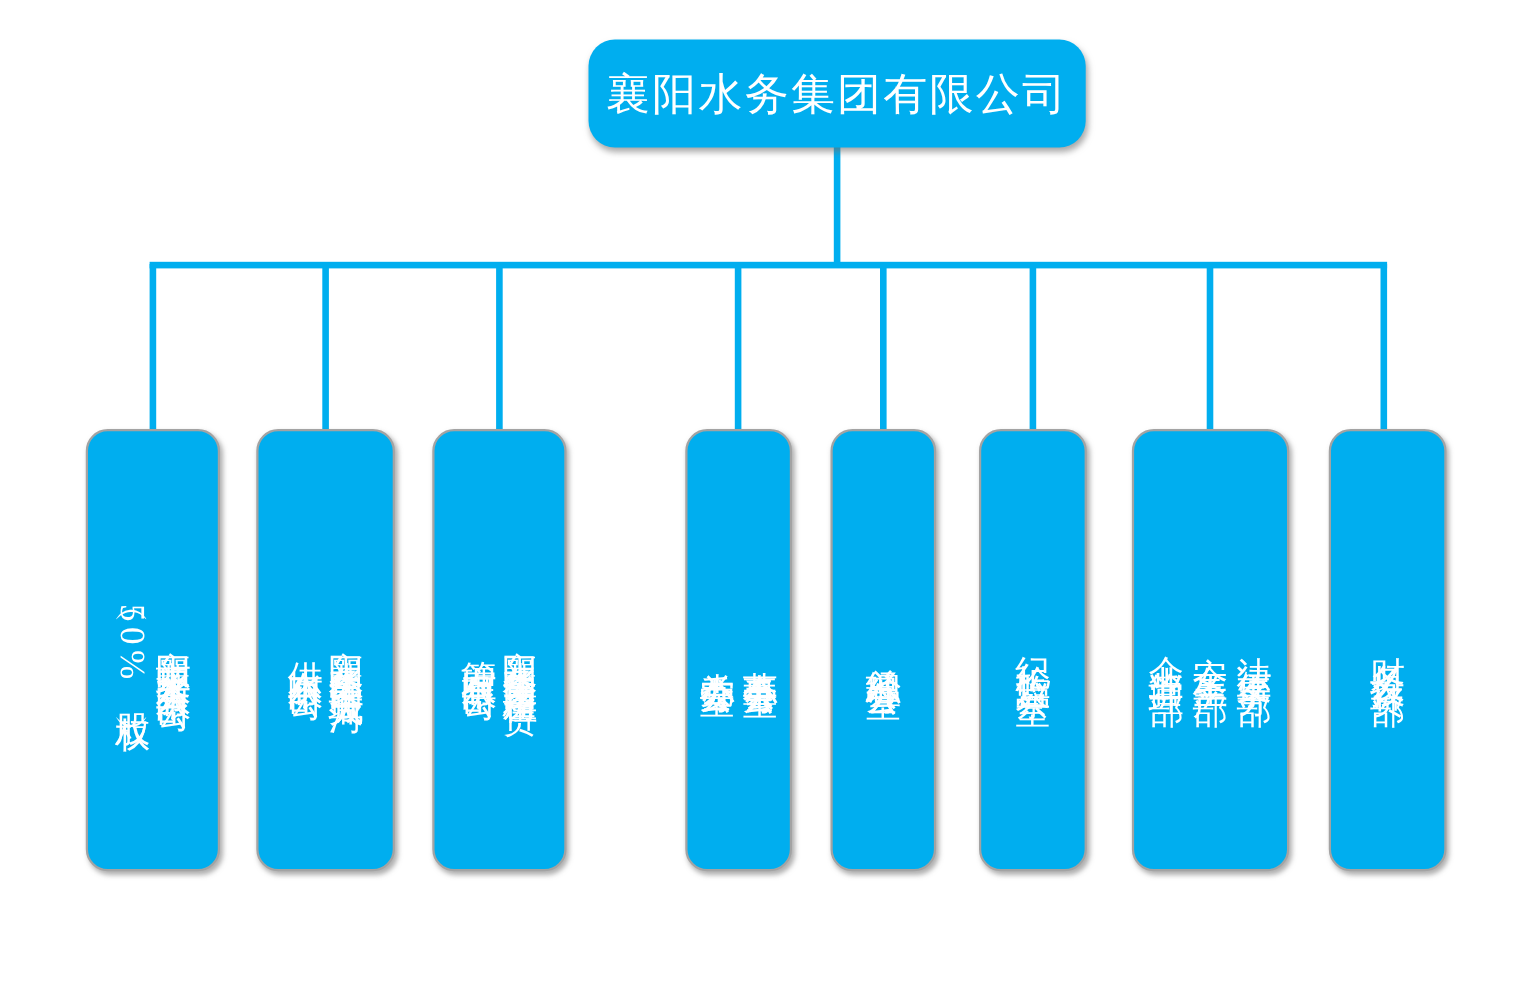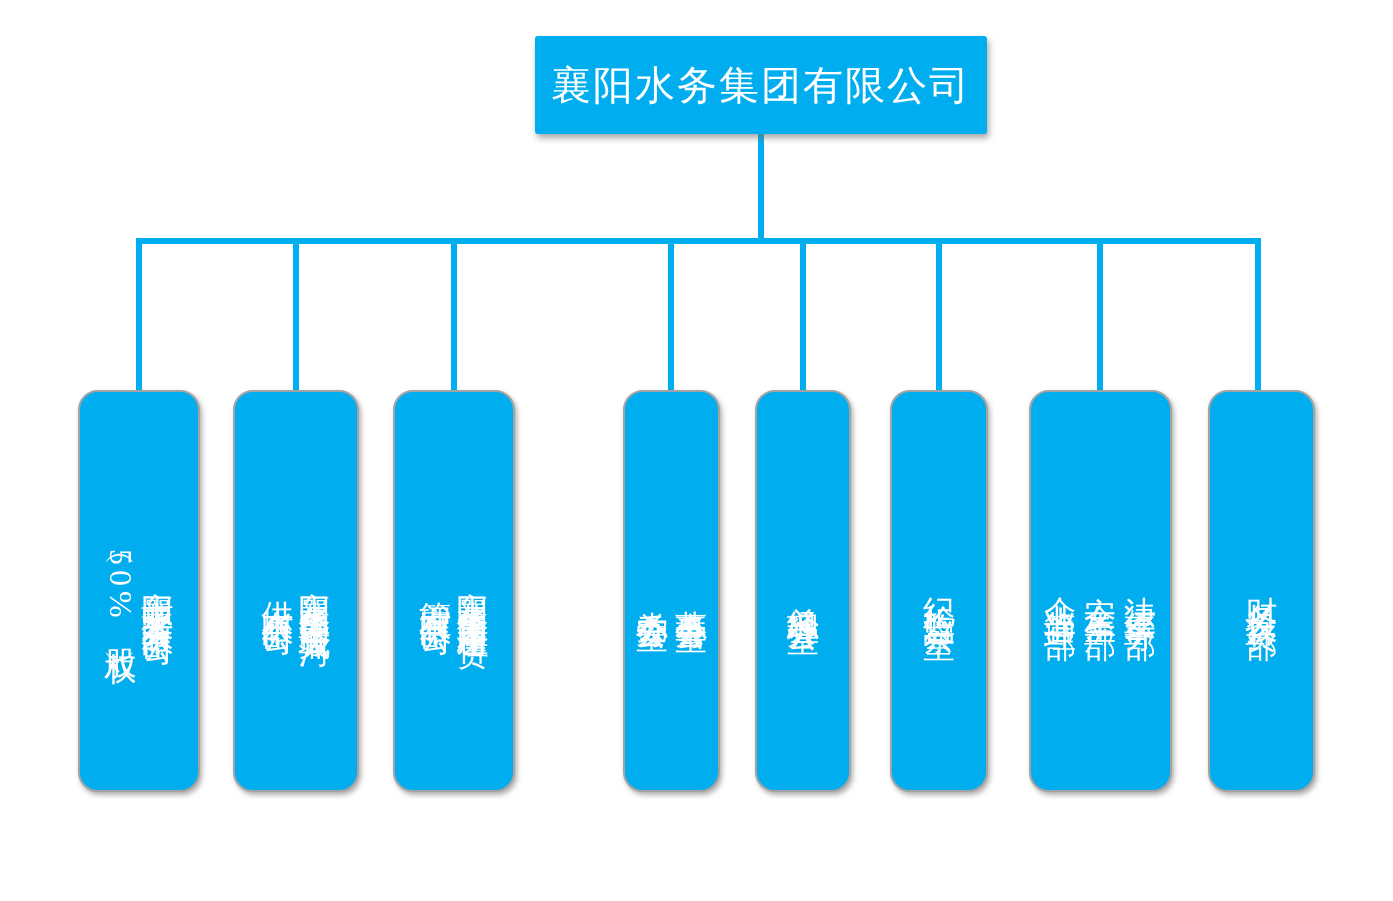--- a/index.html
+++ b/index.html
@@ -10,21 +10,21 @@
   
   .connector{position:absolute;background:var(--line,#00AEEF);}
   .stem{left:758px;top:132px;width:6px;height:108px;}
   .hbar{left:136px;top:238px;width:1125px;height:6px;}
   .drop{top:240px;width:6px;height:150px;}
   .d1{left:136px;} .d2{left:293px;} .d3{left:451px;} .d4{left:668px;}
   .d5{left:800px;} .d6{left:936px;} .d7{left:1097px;} .d8{left:1255px;}
   
   .root-box{
     position:absolute;left:535px;top:36px;width:452px;height:98px;
-    background:var(--fill,#00AEEF);border-radius:3px;
+    background:var(--fill,#00AEEF);border-radius:24px;
     box-shadow:2px 4px 6px rgba(110,110,110,.6);
     display:flex;align-items:center;justify-content:center;
   }
   .htext{
     color:var(--text,#ffffff);font-size:40px;letter-spacing:2px;white-space:nowrap;
   }
   
   .node{
     position:absolute;top:390px;height:402px;box-sizing:border-box;
     background:var(--fill,#00AEEF);

